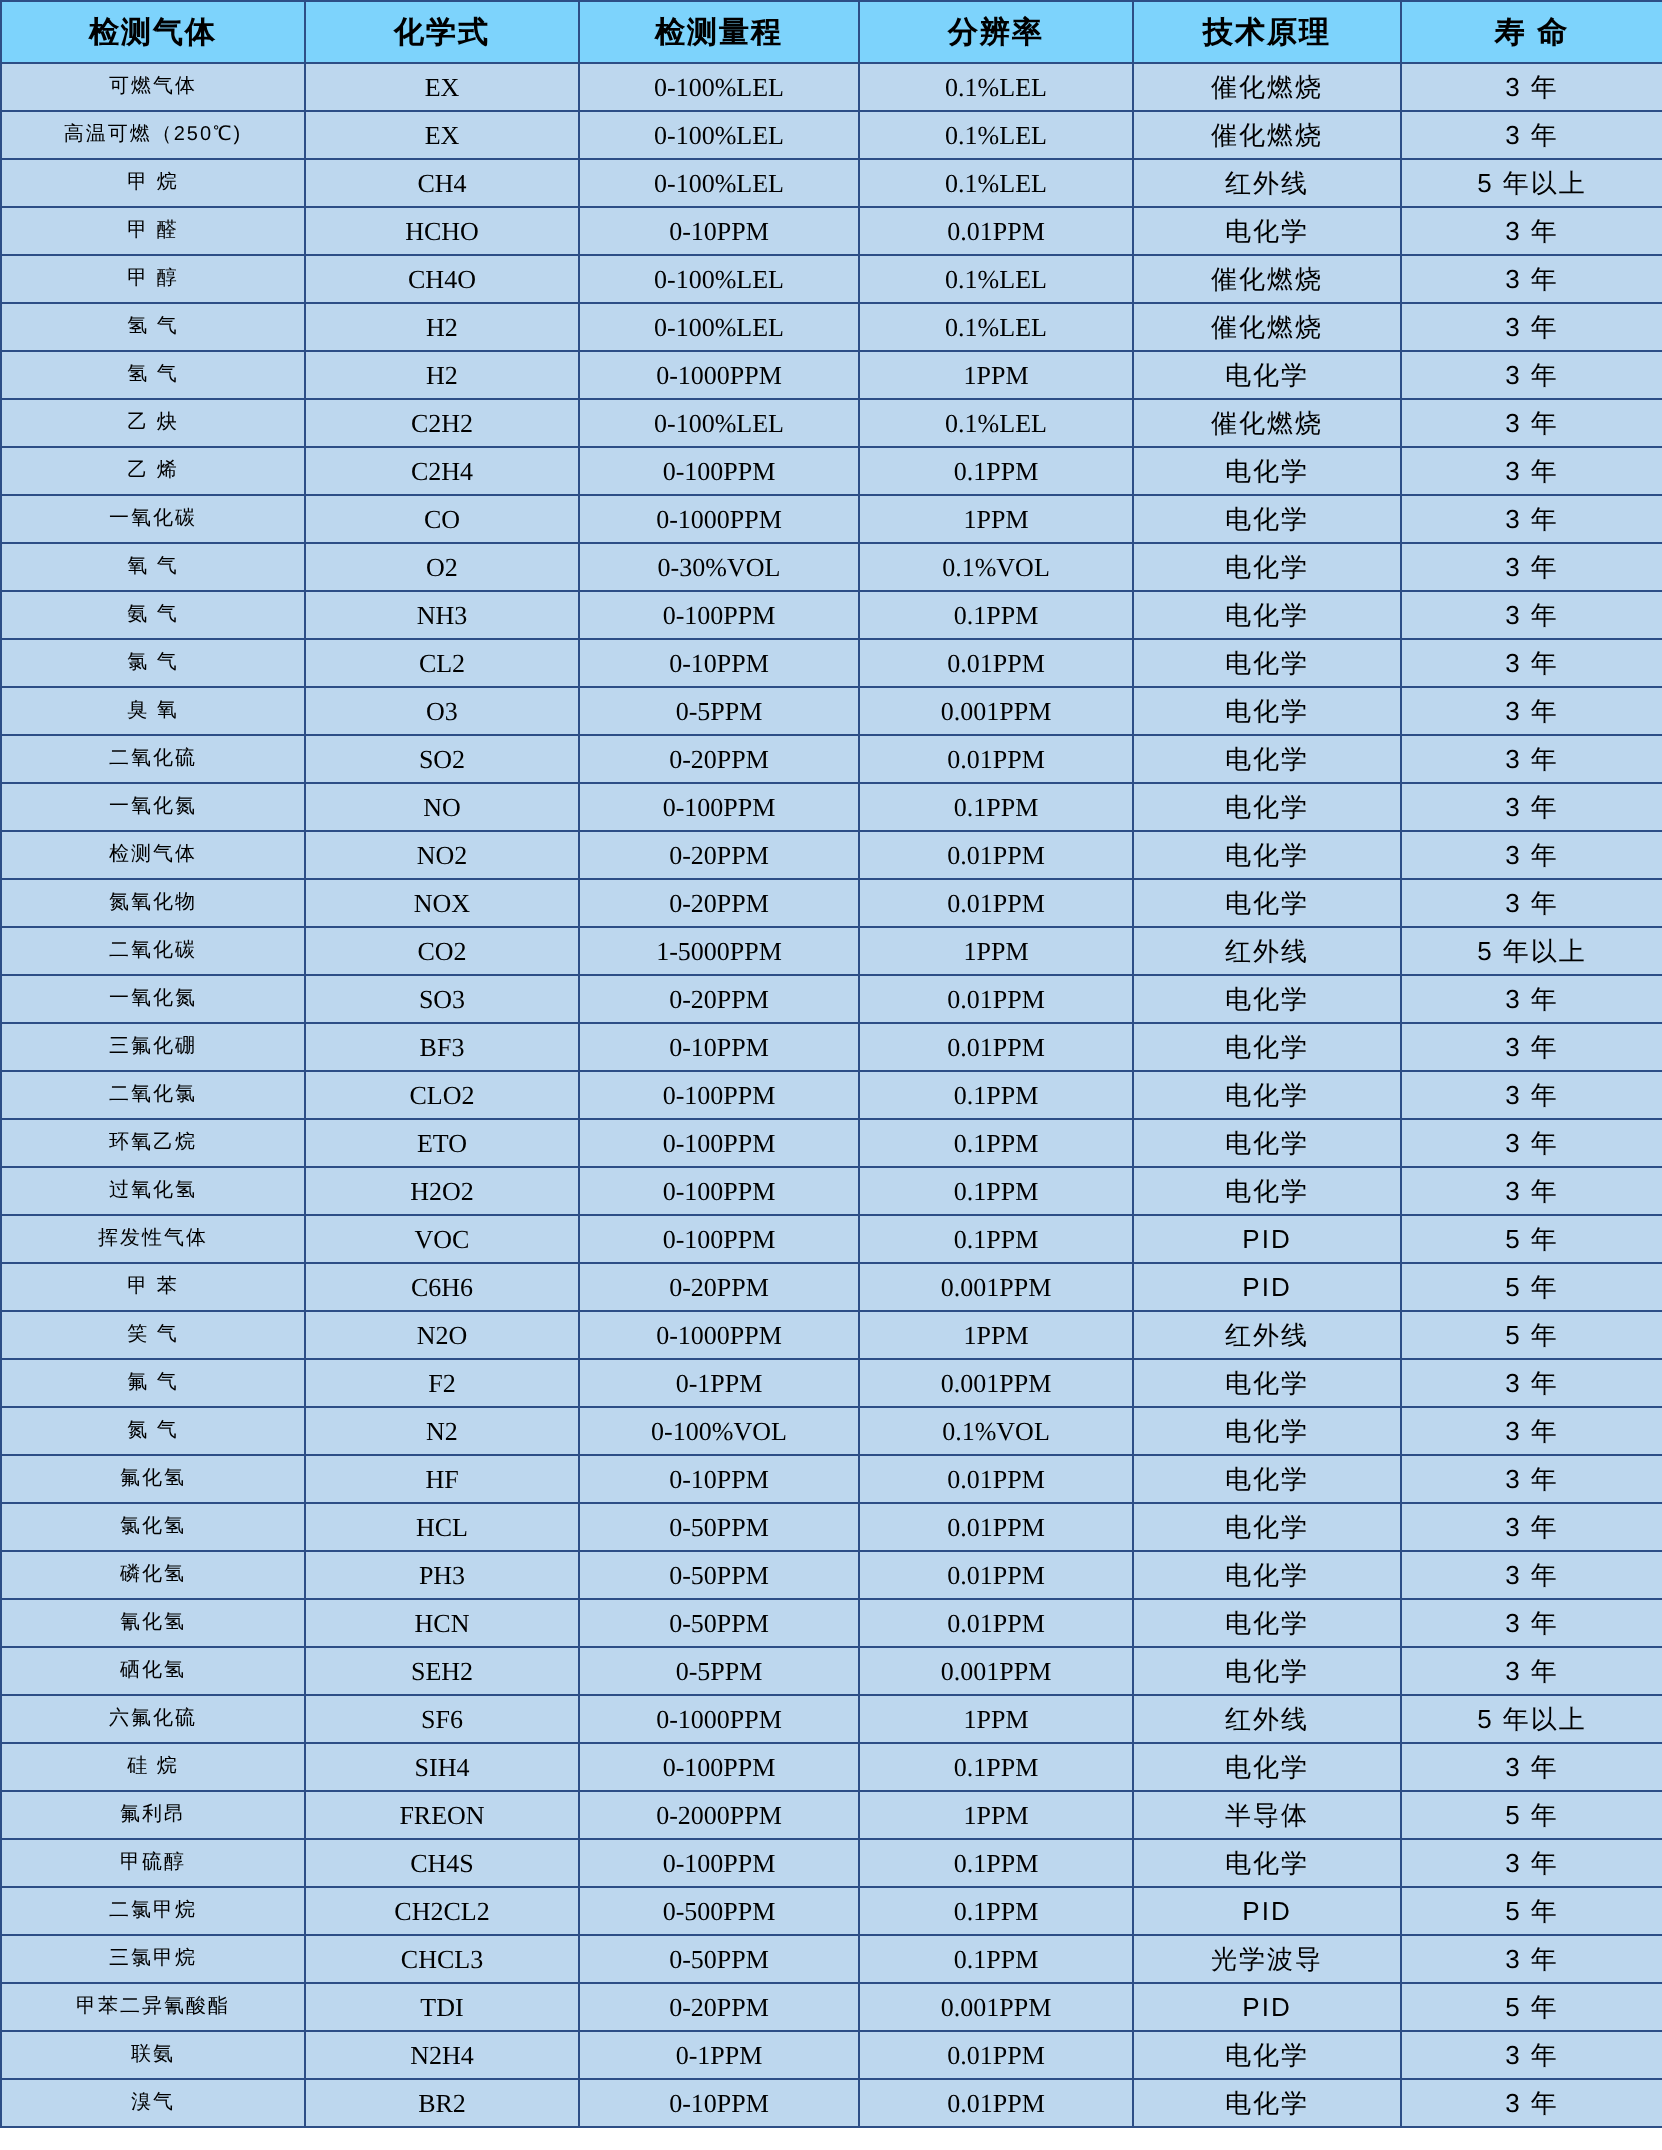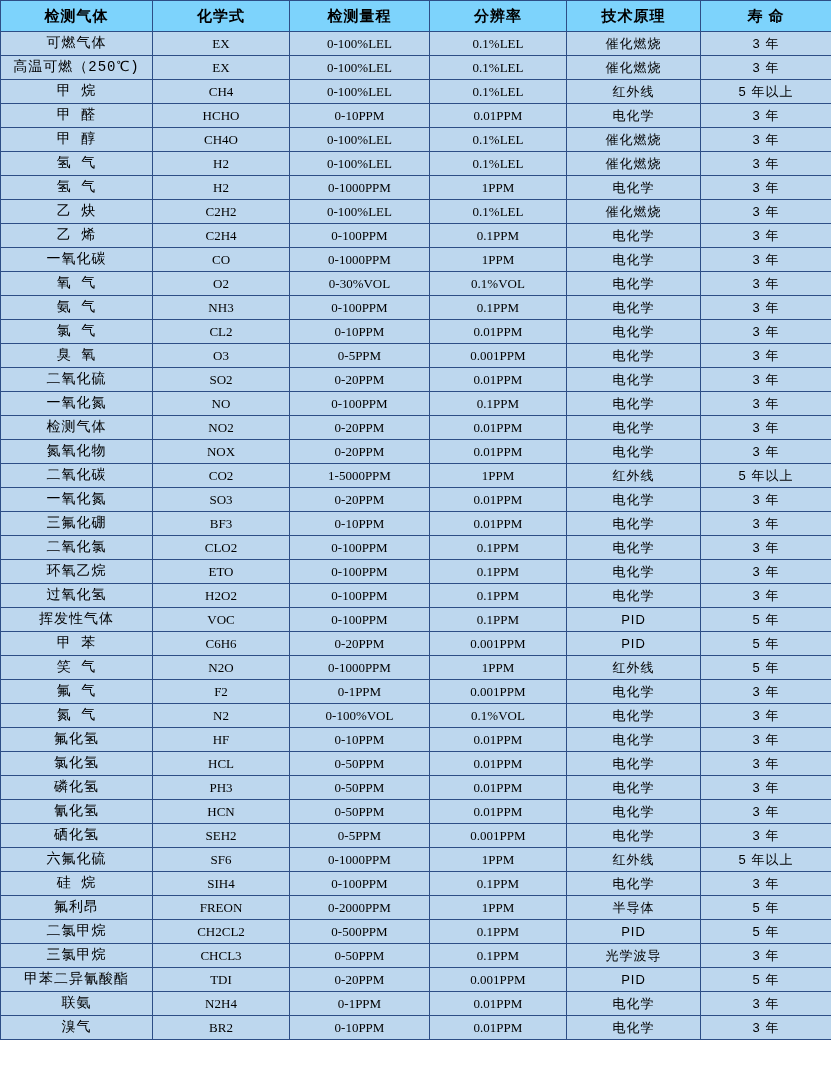--- a/index.html
+++ b/index.html
@@ -32,23 +32,22 @@
     height: 28px;
     letter-spacing: 1px;
   }
   #gas-table tbody td {
     background: #bdd7ee;
     height: 21px;
     font-size: 13px;
     line-height: 21px;
   }
   #gas-table tbody td.c-name {
-    font-size: 14px;
+    font-size: 10px;
     letter-spacing: 1px;
-    font-family: Liberation Mono, monospace;
   }
   #gas-table tbody td.c-formula,
   #gas-table tbody td.c-range,
   #gas-table tbody td.c-res {
     font-family: "Liberation Serif", serif;
     font-size: 13px;
   }
   #gas-table tbody td.c-tech,
   #gas-table tbody td.c-life {
     font-size: 13px;
@@ -374,20 +373,28 @@
       </tr>
       <tr>
         <td class="c-name">氟利昂</td>
         <td class="c-formula">FREON</td>
         <td class="c-range">0-2000PPM</td>
         <td class="c-res">1PPM</td>
         <td class="c-tech">半导体</td>
         <td class="c-life">5 年</td>
       </tr>
       <tr>
+        <td class="c-name">甲硫醇</td>
+        <td class="c-formula">CH4S</td>
+        <td class="c-range">0-100PPM</td>
+        <td class="c-res">0.1PPM</td>
+        <td class="c-tech">电化学</td>
+        <td class="c-life">3 年</td>
+      </tr>
+      <tr>
         <td class="c-name">二氯甲烷</td>
         <td class="c-formula">CH2CL2</td>
         <td class="c-range">0-500PPM</td>
         <td class="c-res">0.1PPM</td>
         <td class="c-tech">PID</td>
         <td class="c-life">5 年</td>
       </tr>
       <tr>
         <td class="c-name">三氯甲烷</td>
         <td class="c-formula">CHCL3</td>

